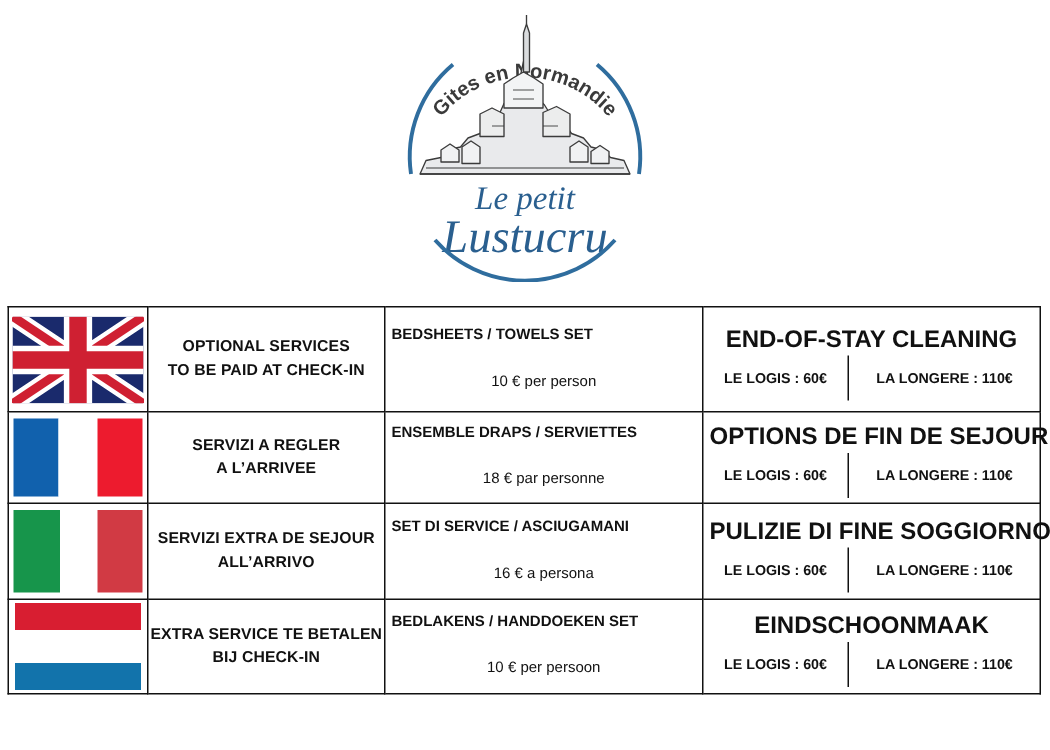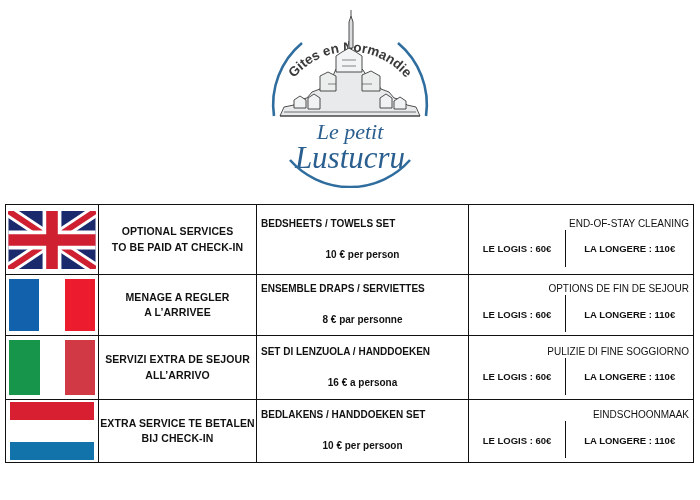--- a/index.html
+++ b/index.html
@@ -67,38 +67,38 @@
   .svc-head {
     text-align: left;
     font-size: 10px;
     font-weight: bold;
     color: #111;
     white-space: nowrap;
   }
   .svc-price {
     text-align: center;
     font-size: 10px;
-    font-weight: bold;
+    font-weight: normal;
     color: #111;
     white-space: nowrap;
   }
 
   .clean-inner {
     display: flex;
     flex-direction: column;
     justify-content: space-between;
     height: 100%;
     min-height: 58px;
     padding: 7px 0 0 0;
     box-sizing: border-box;
   }
   .clean-head {
-    text-align: right;
-    font-size: 10px;
-    font-weight: normal;
+    text-align: center;
+    font-size: 16px;
+    font-weight: bold;
     color: #111;
     white-space: nowrap;
     padding: 0 4px;
   }
   .clean-split {
     display: flex;
     align-items: center;
     flex: 1;
     min-height: 30px;
   }
@@ -242,27 +242,27 @@
     <td>
       <div class="flag-wrap">
         <div class="tri-flag" style="width:86px;height:52px">
           <div class="band" style="width:30px;background:#1161ad"></div>
           <div class="band" style="width:26px;background:#ffffff"></div>
           <div class="band" style="width:30px;background:#ed1b2e"></div>
         </div>
       </div>
     </td>
     <td class="cell-title">
-      <span class="ln">MENAGE A REGLER</span>
+      <span class="ln">SERVIZI A REGLER</span>
       <span class="ln">A L’ARRIVEE</span>
     </td>
     <td>
       <div class="svc-inner">
         <div class="svc-head">ENSEMBLE DRAPS / SERVIETTES</div>
-        <div class="svc-price">8 € par personne</div>
+        <div class="svc-price">18 € par personne</div>
       </div>
     </td>
     <td>
       <div class="clean-inner">
         <div class="clean-head">OPTIONS DE FIN DE SEJOUR</div>
         <div class="clean-split">
           <div class="clean-half left">LE LOGIS : 60€</div>
           <div class="clean-divider"></div>
           <div class="clean-half">LA LONGERE : 110€</div>
         </div>
@@ -279,21 +279,21 @@
           <div class="band" style="width:30px;background:#d13a44"></div>
         </div>
       </div>
     </td>
     <td class="cell-title">
       <span class="ln">SERVIZI EXTRA DE SEJOUR</span>
       <span class="ln">ALL’ARRIVO</span>
     </td>
     <td>
       <div class="svc-inner">
-        <div class="svc-head">SET DI LENZUOLA / HANDDOEKEN</div>
+        <div class="svc-head">SET DI SERVICE / ASCIUGAMANI</div>
         <div class="svc-price">16 € a persona</div>
       </div>
     </td>
     <td>
       <div class="clean-inner">
         <div class="clean-head">PULIZIE DI FINE SOGGIORNO</div>
         <div class="clean-split">
           <div class="clean-half left">LE LOGIS : 60€</div>
           <div class="clean-divider"></div>
           <div class="clean-half">LA LONGERE : 110€</div>

